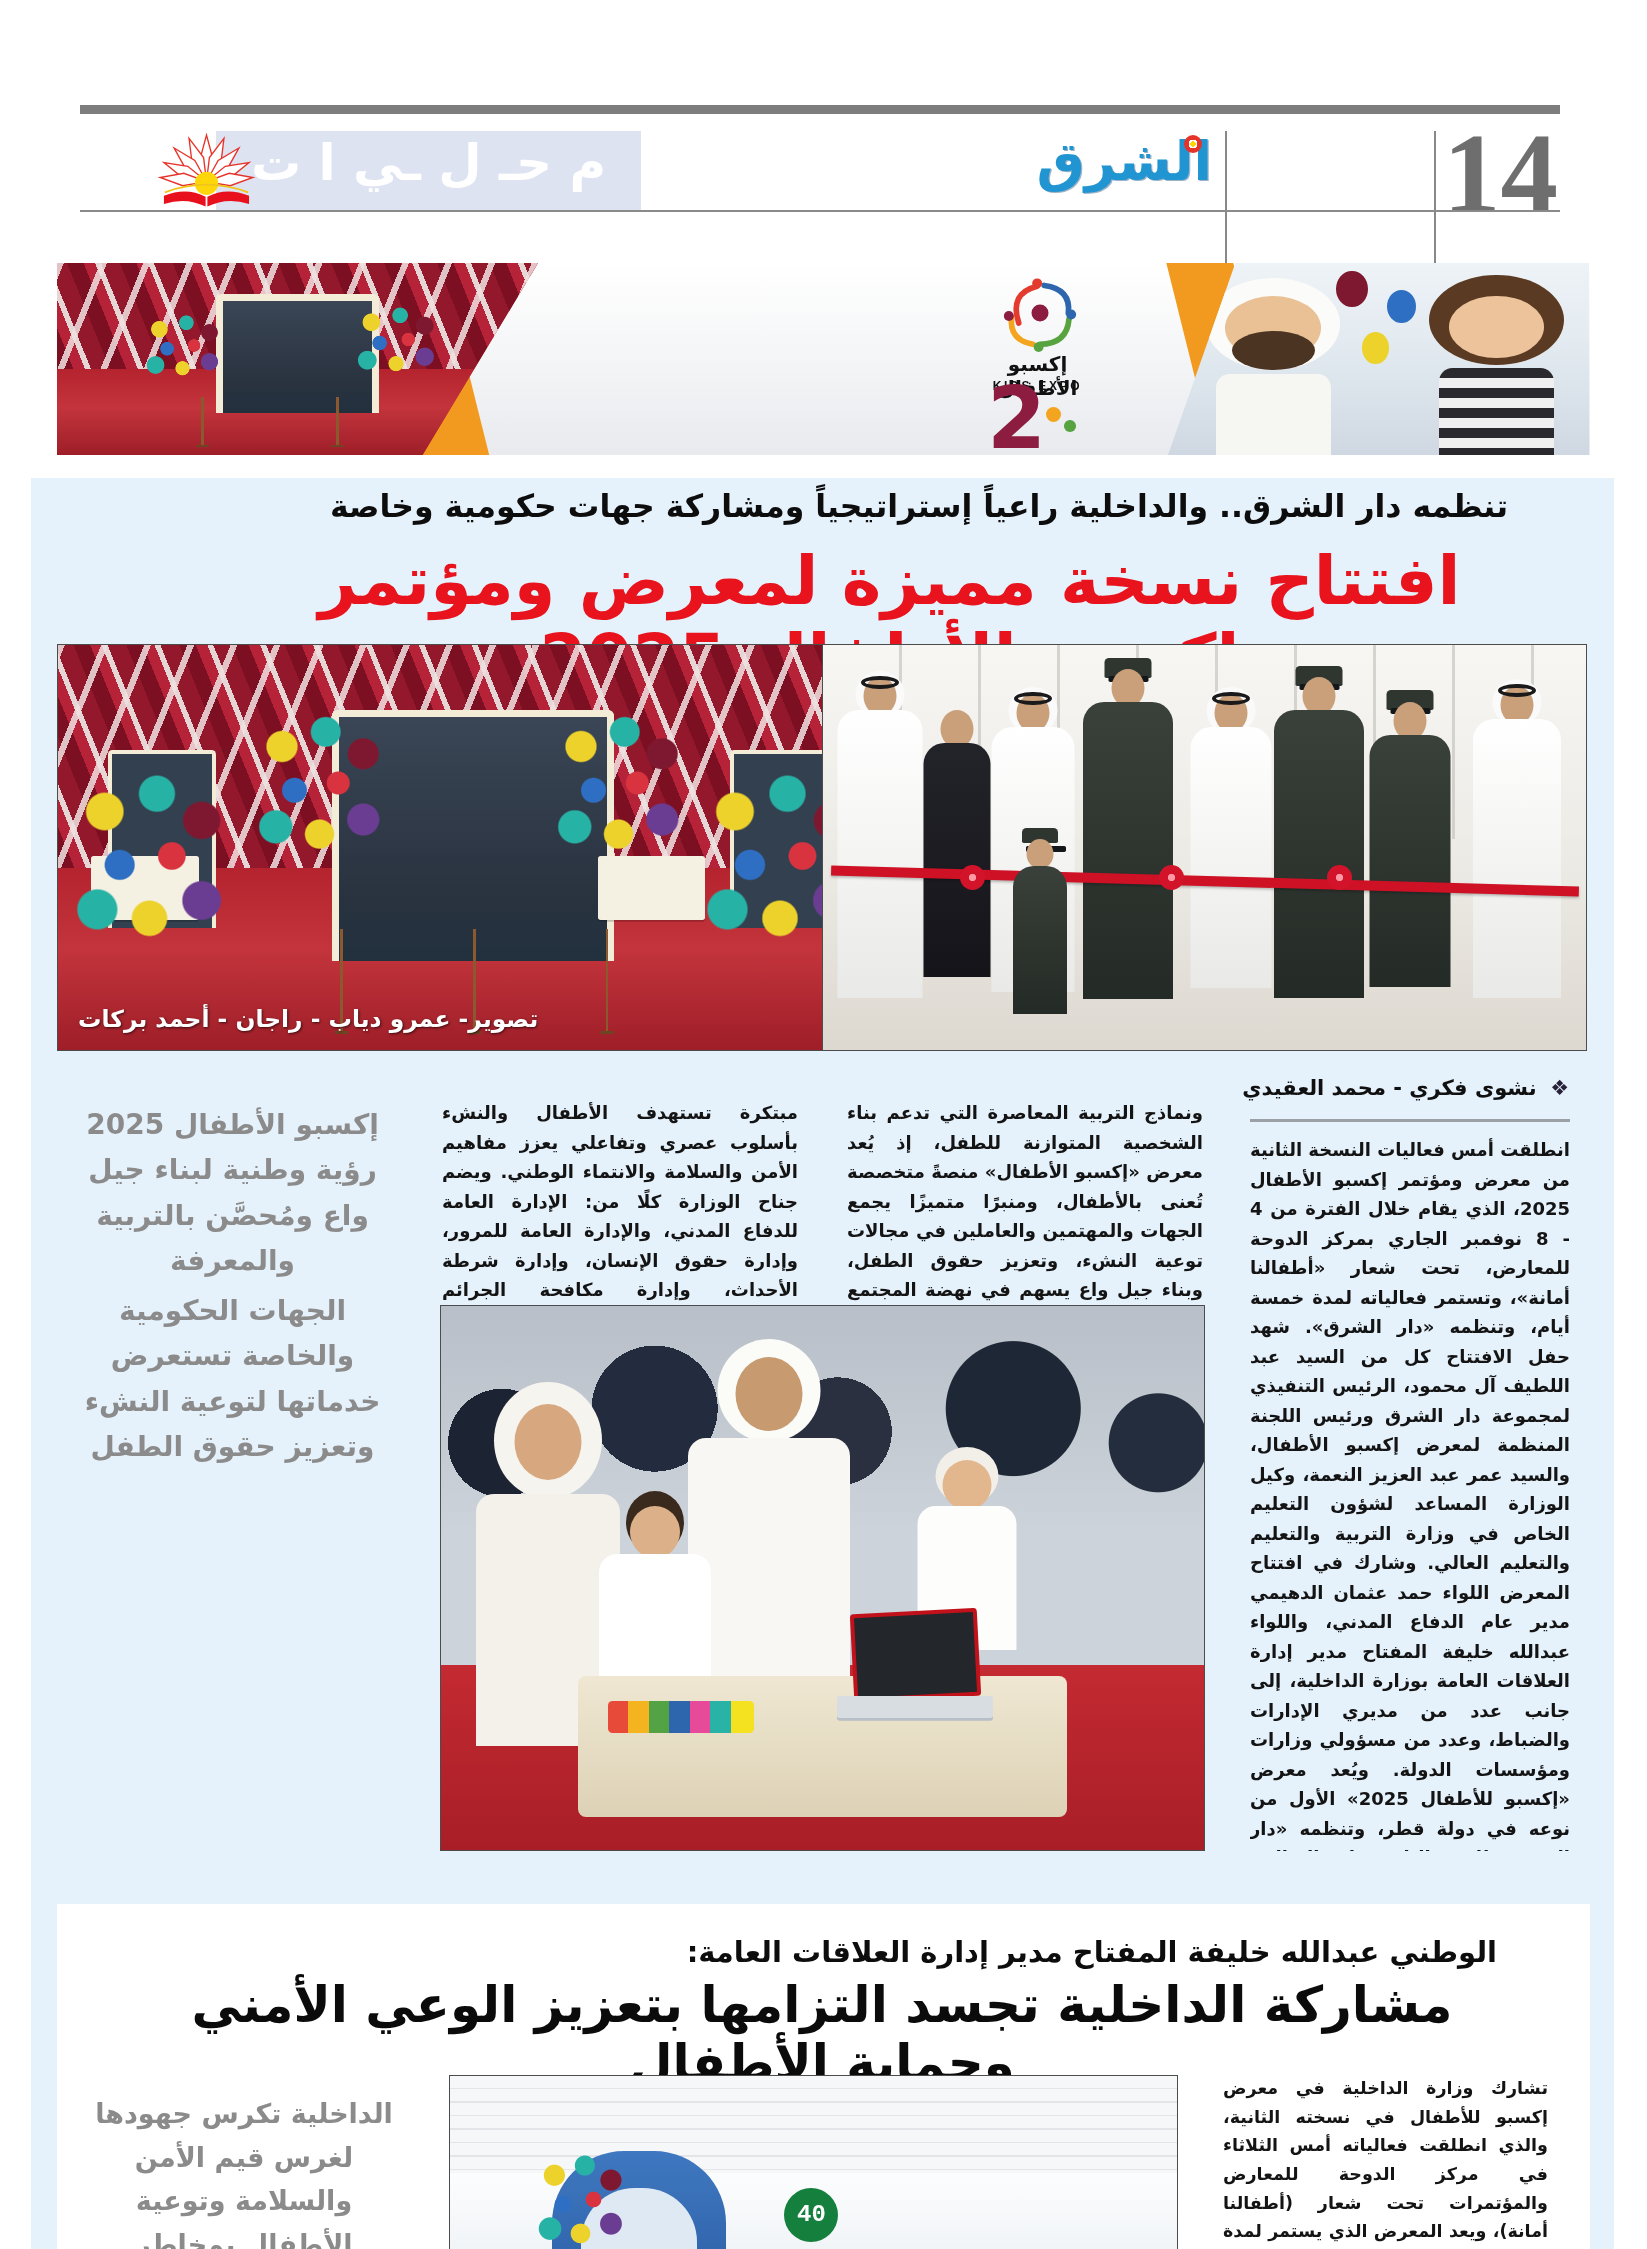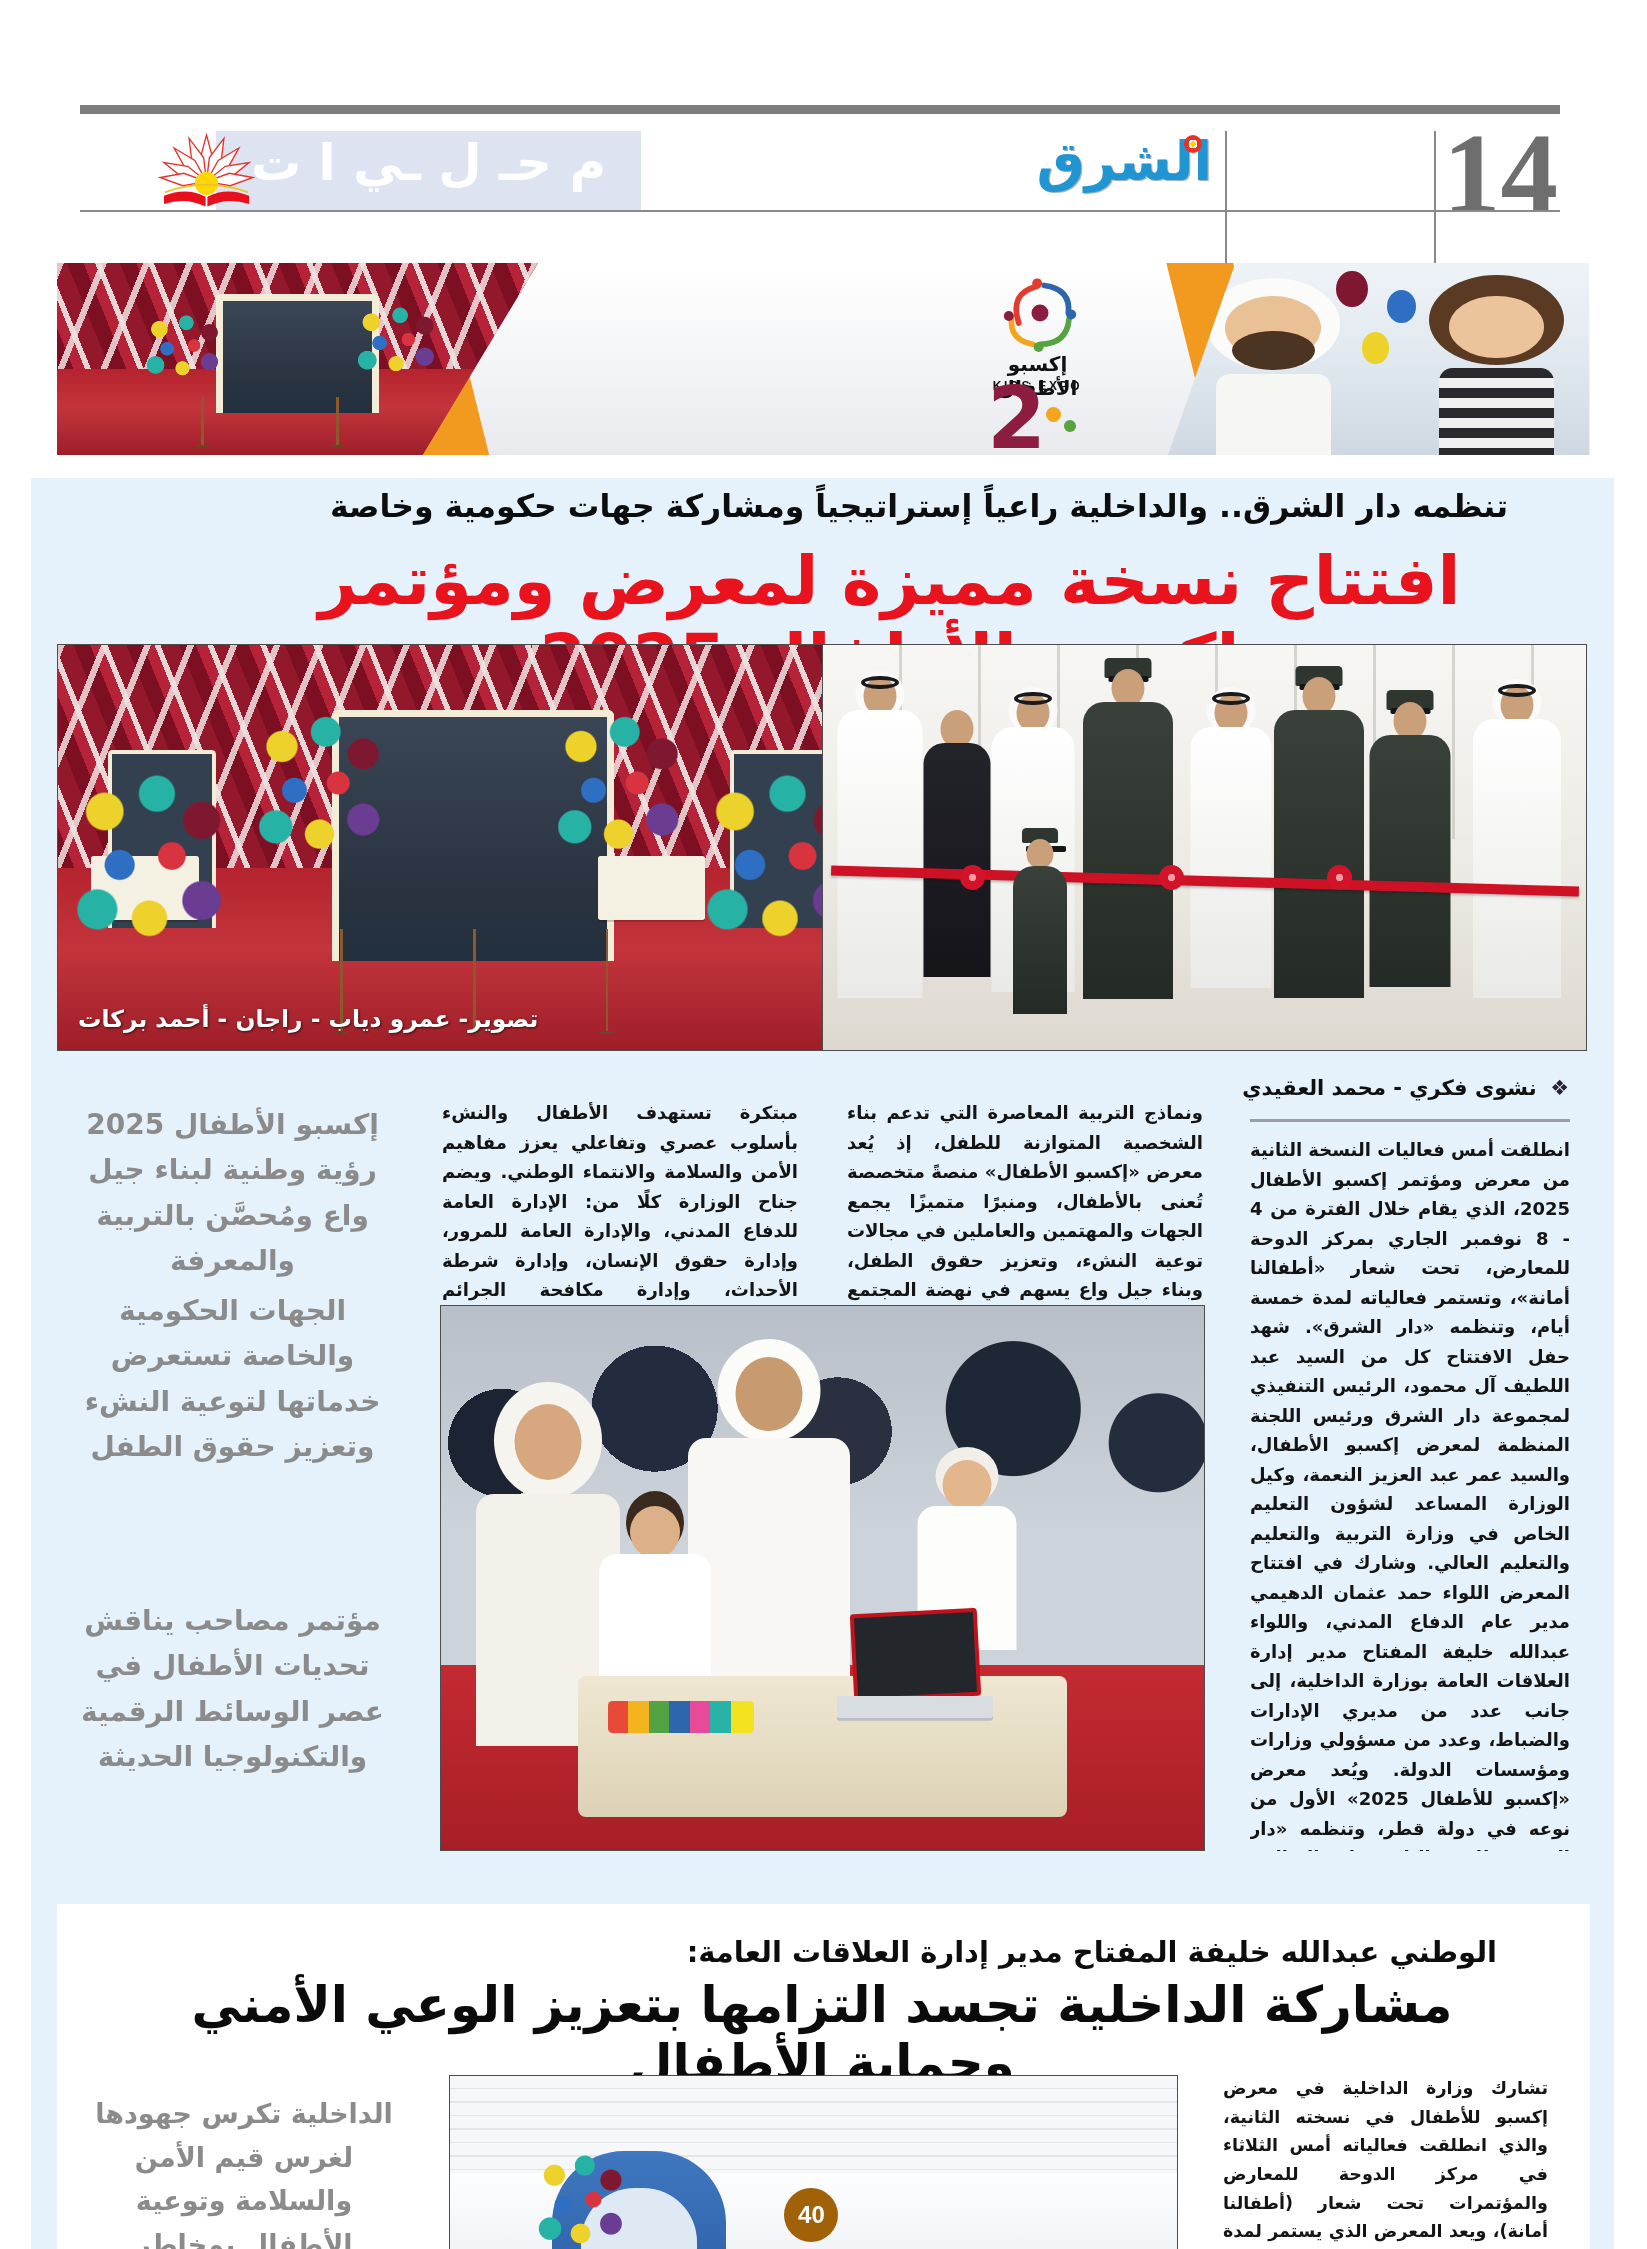--- a/index.html
+++ b/index.html
@@ -175,22 +175,22 @@
   .scene-hall{position:relative;width:100%;height:100%;background:#f3f4f6;}
   .sh-ceil{position:absolute;left:0;top:0;width:100%;height:26%;
      background:repeating-linear-gradient(180deg,#f6f7f8 0 11.7px,#e3e5e8 11.7px 13.5px);}
   .sh-wall{position:absolute;left:0;top:26%;width:100%;height:38%;
      background:linear-gradient(180deg,#fcfdfe,#e8edf2);}
   .sh-arch{position:absolute;left:14%;top:20%;width:24%;height:44%;
      background:linear-gradient(180deg,#3f78c0,#2a5ca3);border-radius:72px 72px 0 0;}
   .sh-arch-in{position:absolute;left:18%;top:30%;width:16%;height:34%;
      background:#dfe9f4;border-radius:54px 54px 0 0;}
   .sh-badge{position:absolute;left:46%;top:30%;width:54px;height:54px;border-radius:50%;
-     background:#a16207;color:#fff;font-size:24px;font-weight:800;display:flex;align-items:center;justify-content:center;
-     font-family:Liberation Sans, sans-serif;}
+     background:#15803d;color:#fff;font-size:24px;font-weight:800;display:flex;align-items:center;justify-content:center;
+     font-family:Liberation Mono, monospace;}
 </style>
 </head>
 <body>
 
 <div id="page">
 
   <div class="abs rule-top"></div>
 
   <div class="abs section-tab">
     <span>م حـ ل ـي ا ت</span>
@@ -365,21 +365,20 @@
   </div>
 
   <div class="abs byline">
     <span class="dia">❖</span>
     <span>نشوى فكري - محمد العقيدي</span>
   </div>
   <div class="abs byline-rule"></div>
 
   <div class="abs pq pq1">إكسبو الأطفال 2025 رؤية وطنية لبناء جيل واع ومُحصَّن بالتربية والمعرفة</div>
   <div class="abs pq pq2">الجهات الحكومية والخاصة تستعرض خدماتها لتوعية النشء وتعزيز حقوق الطفل</div>
-  <div class="abs pq pq3">مؤتمر مصاحب يناقش تحديات الأطفال في عصر الوسائط الرقمية والتكنولوجيا الحديثة</div>
 
   <div class="abs bodycol col-c">انطلقت أمس فعاليات النسخة الثانية من معرض ومؤتمر إكسبو الأطفال 2025، الذي يقام خلال الفترة من 4 - 8 نوفمبر الجاري بمركز الدوحة للمعارض، تحت شعار «أطفالنا أمانة»، وتستمر فعالياته لمدة خمسة أيام، وتنظمه «دار الشرق». شهد حفل الافتتاح كل من السيد عبد اللطيف آل محمود، الرئيس التنفيذي لمجموعة دار الشرق ورئيس اللجنة المنظمة لمعرض إكسبو الأطفال، والسيد عمر عبد العزيز النعمة، وكيل الوزارة المساعد لشؤون التعليم الخاص في وزارة التربية والتعليم والتعليم العالي. وشارك في افتتاح المعرض اللواء حمد عثمان الدهيمي مدير عام الدفاع المدني، واللواء عبدالله خليفة المفتاح مدير إدارة العلاقات العامة بوزارة الداخلية، إلى جانب عدد من مديري الإدارات والضباط، وعدد من مسؤولي وزارات ومؤسسات الدولة. ويُعد معرض «إكسبو للأطفال 2025» الأول من نوعه في دولة قطر، وتنظمه «دار الشرق» للمرة الثانية على التوالي، ويضم مجموعة مميزة من القطاعات والهيئات الحكومية والخاصة، وكذلك مقدمي الخدمات والشركات، بهدف عرض خدماتهم، كما يعد ملتقى لخبراء التطوير والتعليم والصحة والهيئات الحكومية والمهتمين في دولة قطر والدول المشاركة. ويضم «إكسبو الأطفال 2025» معرضاً متخصصاً يضم تحت سقف واحد كل ما يلزم الطفل، ويناقش المؤتمر المصاحب للمعرض تحديات الأطفال في عصر الوسائط الرقمية والتكنولوجيا الحديثة.</div>
   <div class="abs bodycol col-b">ونماذج التربية المعاصرة التي تدعم بناء الشخصية المتوازنة للطفل، إذ يُعد معرض «إكسبو الأطفال» منصةً متخصصة تُعنى بالأطفال، ومنبرًا متميزًا يجمع الجهات والمهتمين والعاملين في مجالات توعية النشء، وتعزيز حقوق الطفل، وبناء جيل واع يسهم في نهضة المجتمع واستدامة تنميته. وتشارك وزارة الداخلية في النسخة الثانية من معرض «إكسبو الأطفال»، وتشمل مشاركة وزارة الداخلية رعايتها الاستراتيجية للمعرض، إضافة إلى مشاركتها بجناح متكامل يضم عددًا من إداراتها، ويقدم برامج وأنشطة توعوية وتثقيفية</div>
   <div class="abs bodycol col-a">مبتكرة تستهدف الأطفال والنشء بأسلوب عصري وتفاعلي يعزز مفاهيم الأمن والسلامة والانتماء الوطني. ويضم جناح الوزارة كلًا من: الإدارة العامة للدفاع المدني، والإدارة العامة للمرور، وإدارة حقوق الإنسان، وإدارة شرطة الأحداث، وإدارة مكافحة الجرائم الاقتصادية والإلكترونية، وإدارة الشرطة المجتمعية، وأكاديمية الشرطة، حيث تقدّم كل إدارة مجموعة من الأنشطة التفاعلية والبرامج التثقيفية المصممة خصيصًا للأطفال والنشء، بما يسهم في ترسيخ الوعي، وتنمية روح المسؤولية، وتعزيز القيم الإيجابية والسلوك الآمن.</div>
 
   <div class="abs photo photo-mid">
     <div class="scene-laptop">
       <div class="sl-crowd"></div>
       <div class="sl-floor"></div>
       <div class="sl-fig" style="left:2%;top:14%;width:24%;height:80%;">

